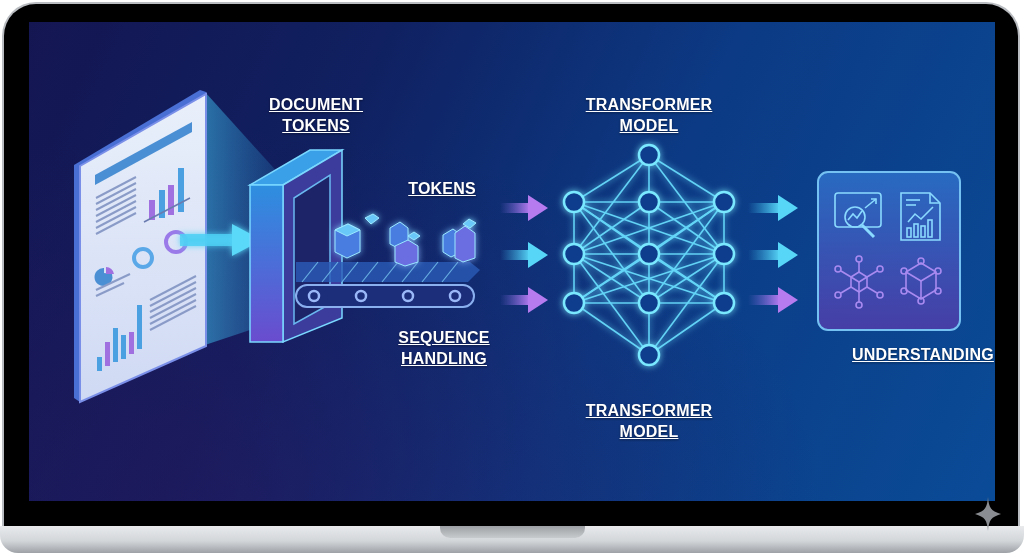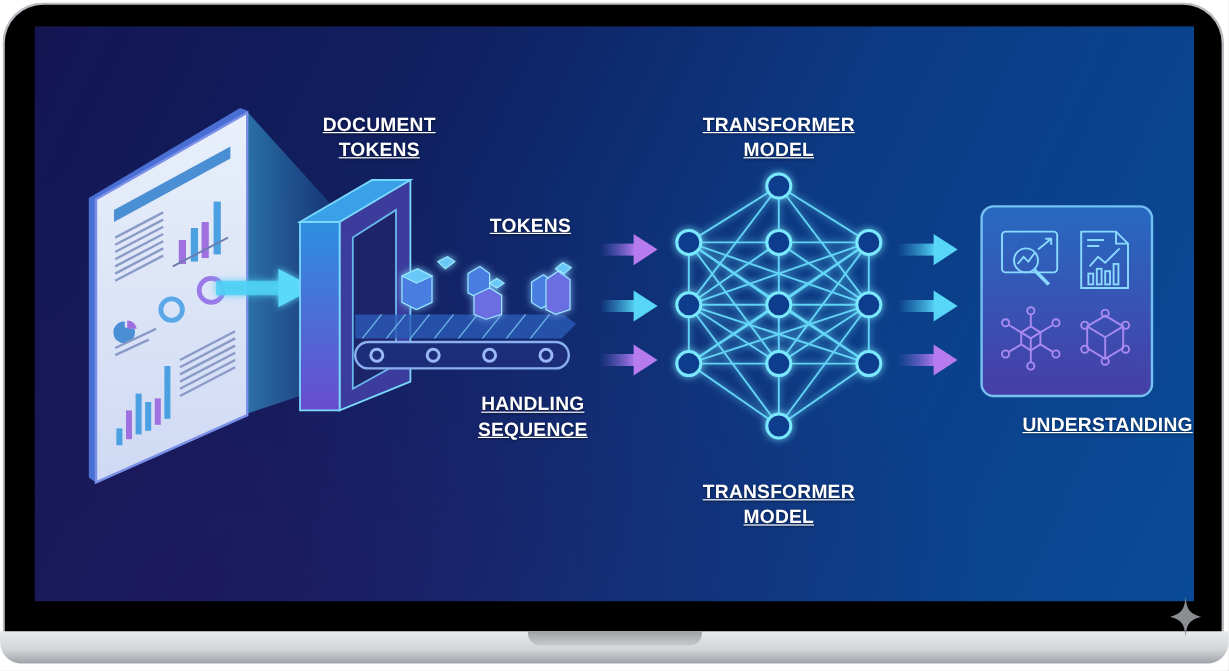--- a/index.html
+++ b/index.html
@@ -286,22 +286,22 @@
     </g>
   </g>
 </svg>
 
 <div class="label" style="left:266px;top:94px;width:100px;">
   <div>DOCUMENT</div>
   <div>TOKENS</div>
 </div>
 <div class="label" style="left:400px;top:178px;width:84px;">TOKENS</div>
 <div class="label" style="left:389px;top:327px;width:110px;">
+  <div>SEQUENCE</div>
   <div>HANDLING</div>
-  <div>SEQUENCE</div>
 </div>
 <div class="label" style="left:579px;top:94px;width:140px;">
   <div>TRANSFORMER</div>
   <div>MODEL</div>
 </div>
 <div class="label" style="left:579px;top:400px;width:140px;">
   <div>TRANSFORMER</div>
   <div>MODEL</div>
 </div>
 <div class="label" style="left:843px;top:344px;width:160px;">UNDERSTANDING</div>

